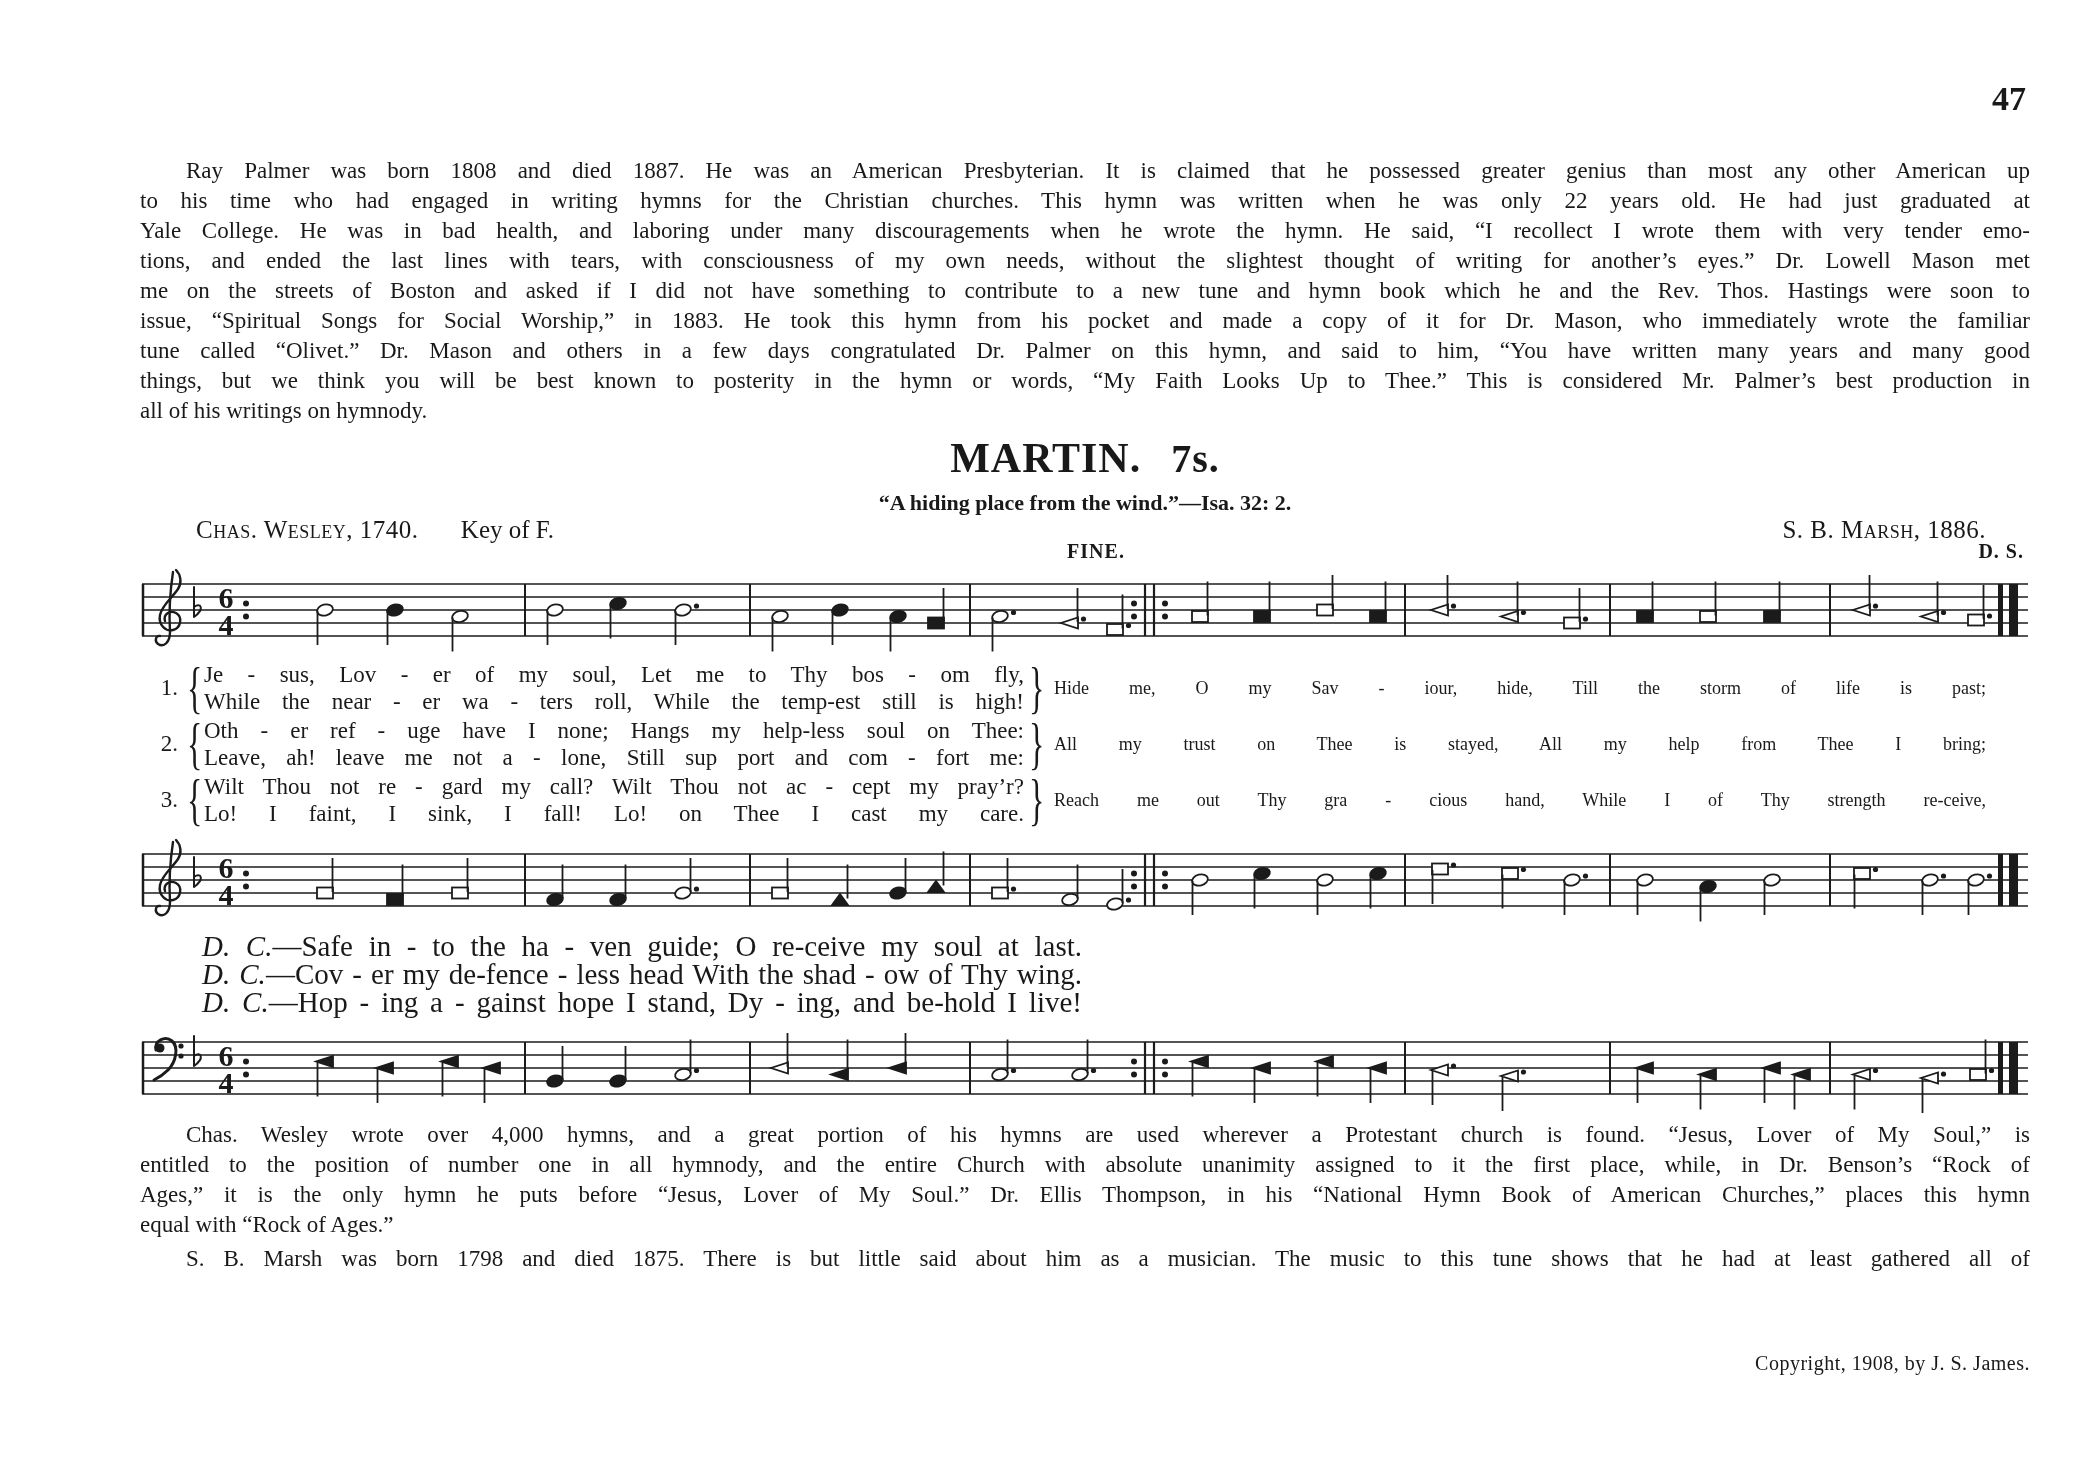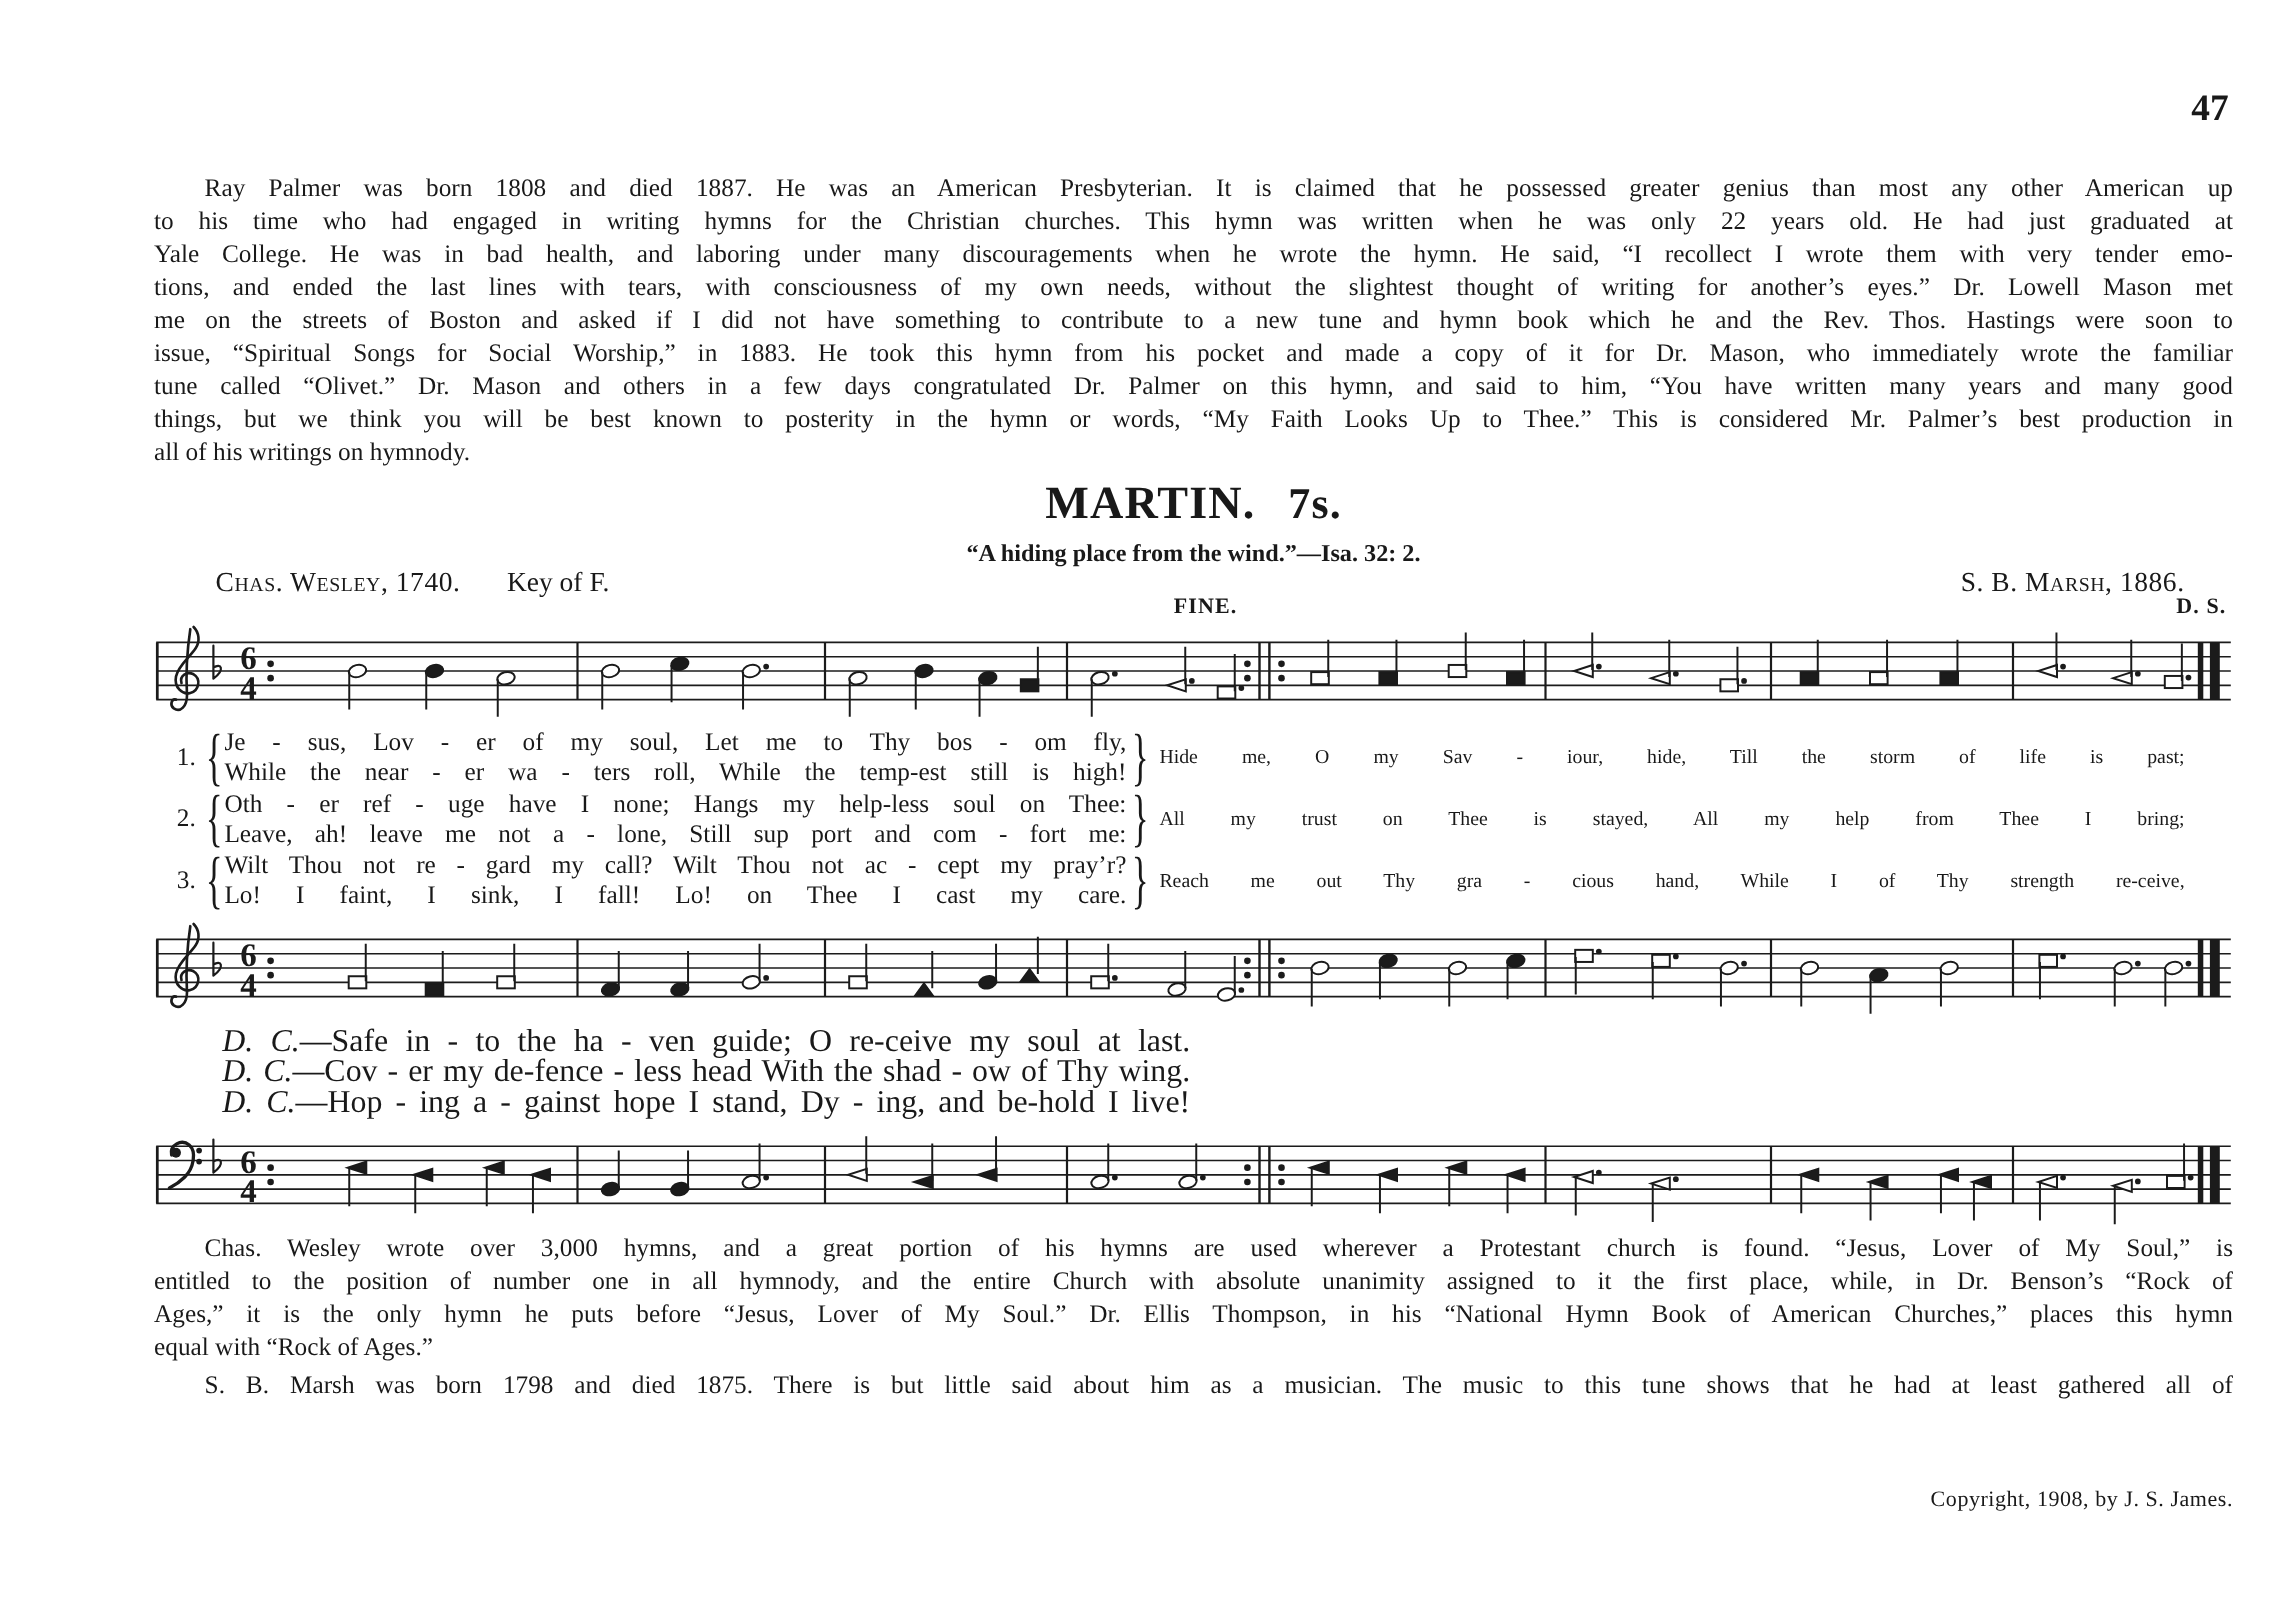--- a/index.html
+++ b/index.html
@@ -388,21 +388,21 @@
         <circle cx="1735.5" cy="52.5" r="2.6" fill="#1b1b1b"></circle>
         <polygon points="1798,54.5 1798,65.5 1781,60" fill="#ffffff" stroke="#1b1b1b" stroke-width="1.8"></polygon>
         <line x1="1782.5" y1="61" x2="1782.5" y2="95" stroke="#1b1b1b" stroke-width="1.8"></line>
         <circle cx="1803.5" cy="56" r="2.6" fill="#1b1b1b"></circle>
         <rect x="1830" y="51" width="16" height="11" fill="#ffffff" stroke="#1b1b1b" stroke-width="1.8"></rect>
         <line x1="1845.5" y1="55.5" x2="1845.5" y2="21.5" stroke="#1b1b1b" stroke-width="1.8"></line>
         <circle cx="1851.5" cy="52.5" r="2.6" fill="#1b1b1b"></circle>
       </svg></div>
 
   <div class="abs closing1 para">
-    <div class="jline indent">Chas. Wesley wrote over 3,000 hymns, and a great portion of his hymns are used wherever a Protestant church is found.  “Jesus, Lover of My Soul,” is</div>
+    <div class="jline indent">Chas. Wesley wrote over 4,000 hymns, and a great portion of his hymns are used wherever a Protestant church is found.  “Jesus, Lover of My Soul,” is</div>
     <div class="jline">entitled to the position of number one in all hymnody, and the entire Church with absolute unanimity assigned to it the first place, while, in Dr. Benson’s “Rock of</div>
     <div class="jline">Ages,” it is the only hymn he puts before “Jesus, Lover of My Soul.”  Dr. Ellis Thompson, in his “National Hymn Book of American Churches,” places this hymn</div>
     <div>equal with “Rock of Ages.”</div>
   </div>
 
   <div class="abs closing2 para">
     <div class="jline indent">S. B. Marsh was born 1798 and died 1875.  There is but little said about him as a musician.  The music to this tune shows that he had at least gathered all of</div>
   </div>
 
   <div class="abs copyright">Copyright, 1908, by J. S. James.</div>

